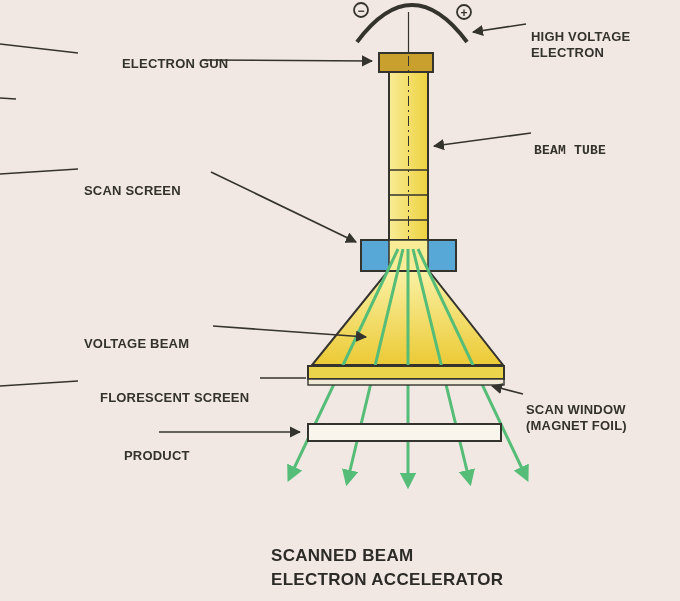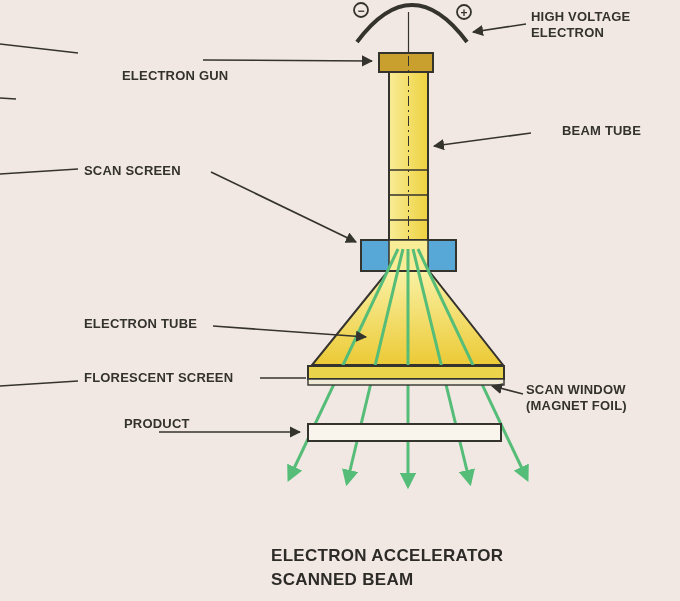--- a/index.html
+++ b/index.html
@@ -11,20 +11,21 @@
     font-family:"Liberation Sans", sans-serif;
   }
   #diagram-svg{position:absolute;left:0;top:0;}
   .label{
     position:absolute;
     font-weight:700;
     font-size:13px;
     color:#33322d;
     letter-spacing:.2px;
     white-space:nowrap;
+    margin-top:20px;
   }
   .label.two-line{line-height:16px;}
   .title{
     position:absolute;
     left:271px;top:544px;
     font-weight:700;
     font-size:17px;
     line-height:24px;
     color:#2c2b27;
     letter-spacing:.3px;
@@ -108,40 +109,40 @@
     <line class="leader" x1="203" y1="60" x2="372" y2="61" marker-end="url(#arrow-black)"></line>
     <line class="leader" x1="526" y1="24" x2="473" y2="32" marker-end="url(#arrow-black)"></line>
     <line class="leader" x1="531" y1="133" x2="434" y2="146" marker-end="url(#arrow-black)"></line>
     <line class="leader" x1="211" y1="172" x2="356" y2="242" marker-end="url(#arrow-black)"></line>
     <line class="leader" x1="213" y1="326" x2="366" y2="337" marker-end="url(#arrow-black)"></line>
     <line class="leader" x1="260" y1="378" x2="306" y2="378"></line>
     <line class="leader" x1="159" y1="432" x2="300" y2="432" marker-end="url(#arrow-black)"></line>
     <line class="leader" x1="523" y1="394" x2="492" y2="386" marker-end="url(#arrow-black)"></line>
   </svg>
 
-  <div class="label" style="left:84px;top:68px;padding-left:38px;">ELECTRON GUN</div>
+  <div class="label" style="left:84px;top:36px;padding-left:38px;">ELECTRON GUN</div>
 
   <div class="label" style="left:84px;top:163px;">SCAN SCREEN</div>
 
-  <div class="label" style="left:84px;top:316px;">ELECTRON TUBE</div>
+  <div class="label" style="left:84px;top:316px;">VOLTAGE BEAM</div>
 
-  <div class="label" style="left:84px;top:370px;text-align:center;">FLORESCENT SCREEN</div>
+  <div class="label" style="left:100px;top:370px;text-align:center;">FLORESCENT SCREEN</div>
 
-  <div class="label" style="left:84px;top:416px;padding-left:40px;">PRODUCT</div>
+  <div class="label" style="left:84px;top:428px;padding-left:40px;">PRODUCT</div>
 
   <div class="label two-line" style="left:531px;top:9px;">
     <div>HIGH VOLTAGE</div>
     <div>ELECTRON</div>
   </div>
 
-  <div class="label" style="left:562px;top:123px;">BEAM TUBE</div>
+  <div class="label" style="left:534px;top:123px;font-family:Liberation Mono, monospace;">BEAM TUBE</div>
 
   <div class="label two-line" style="left:526px;top:382px;">
     <div>SCAN WINDOW</div>
     <div>(MAGNET FOIL)</div>
   </div>
 
   <div class="title">
+    <div>SCANNED BEAM</div>
     <div>ELECTRON ACCELERATOR</div>
-    <div>SCANNED BEAM</div>
   </div>
 
 </div>
 
 </body></html>

